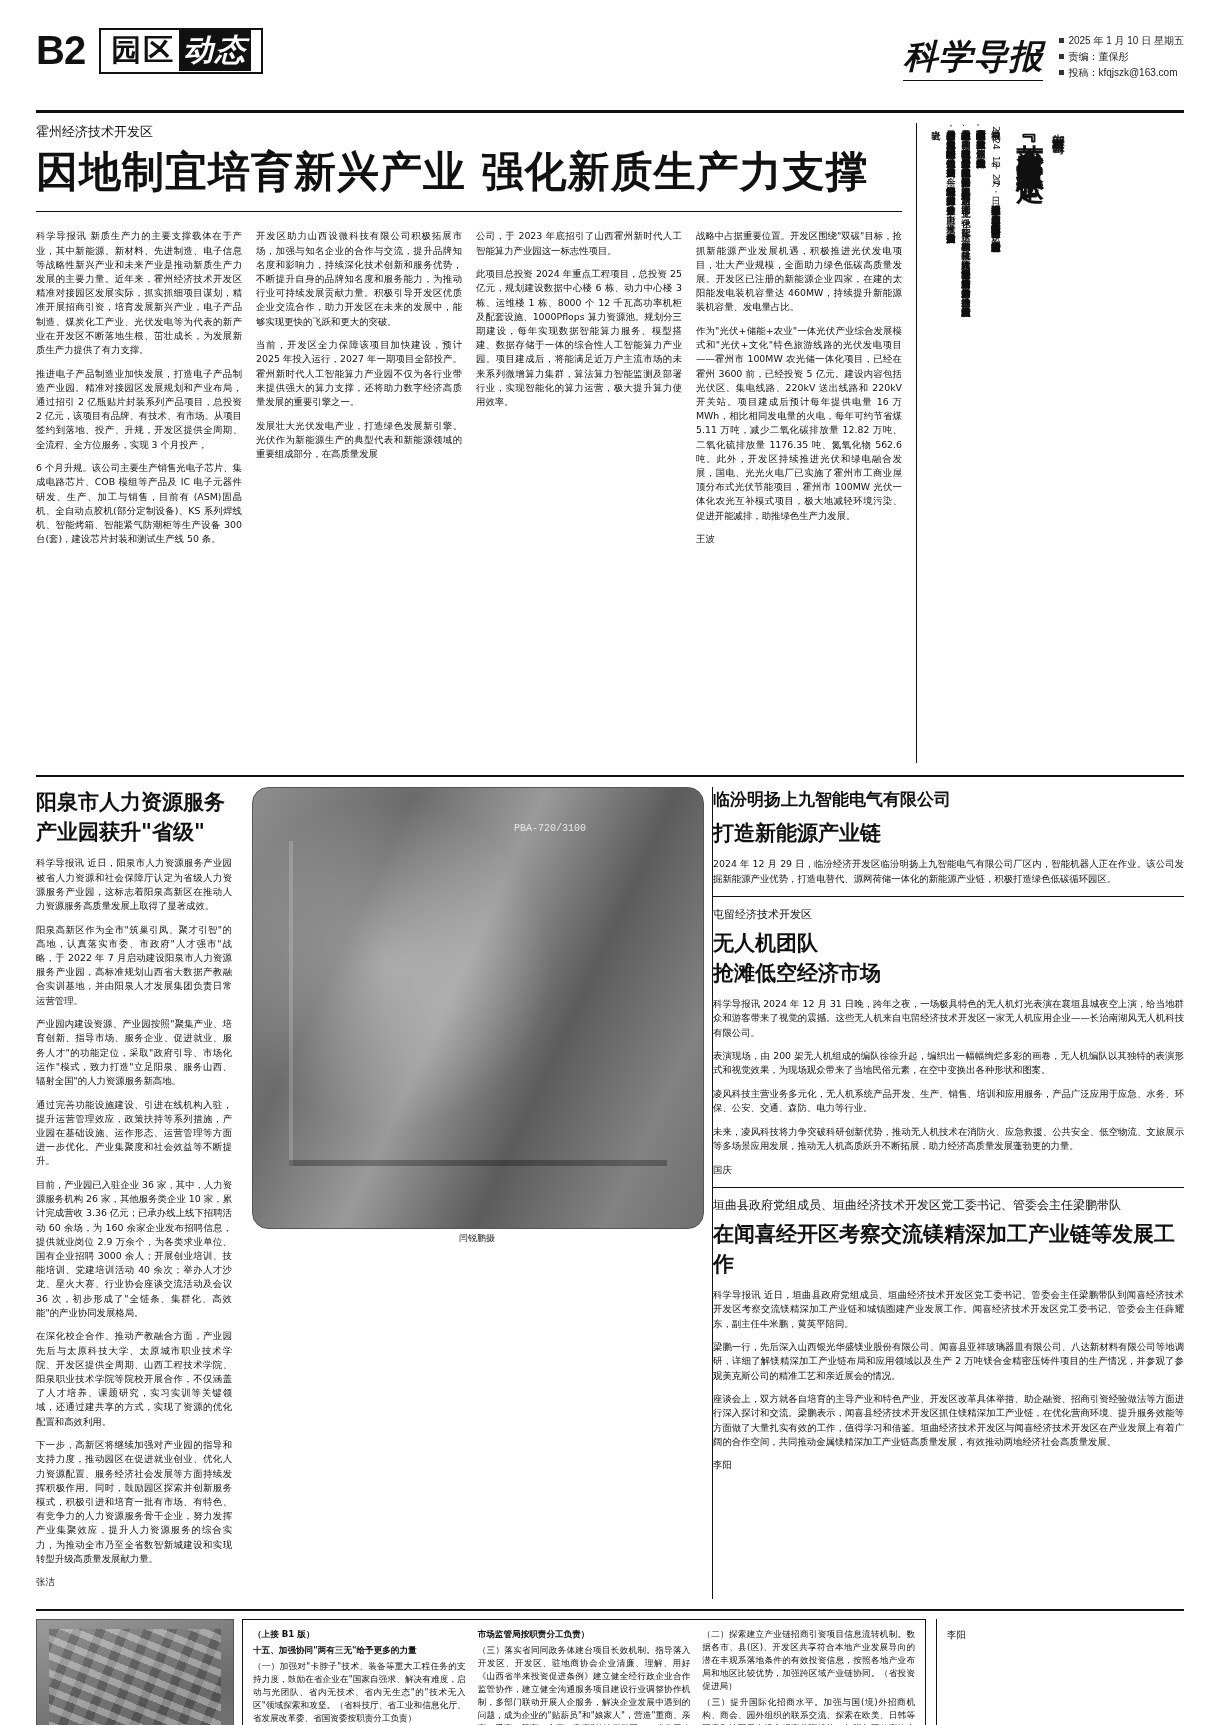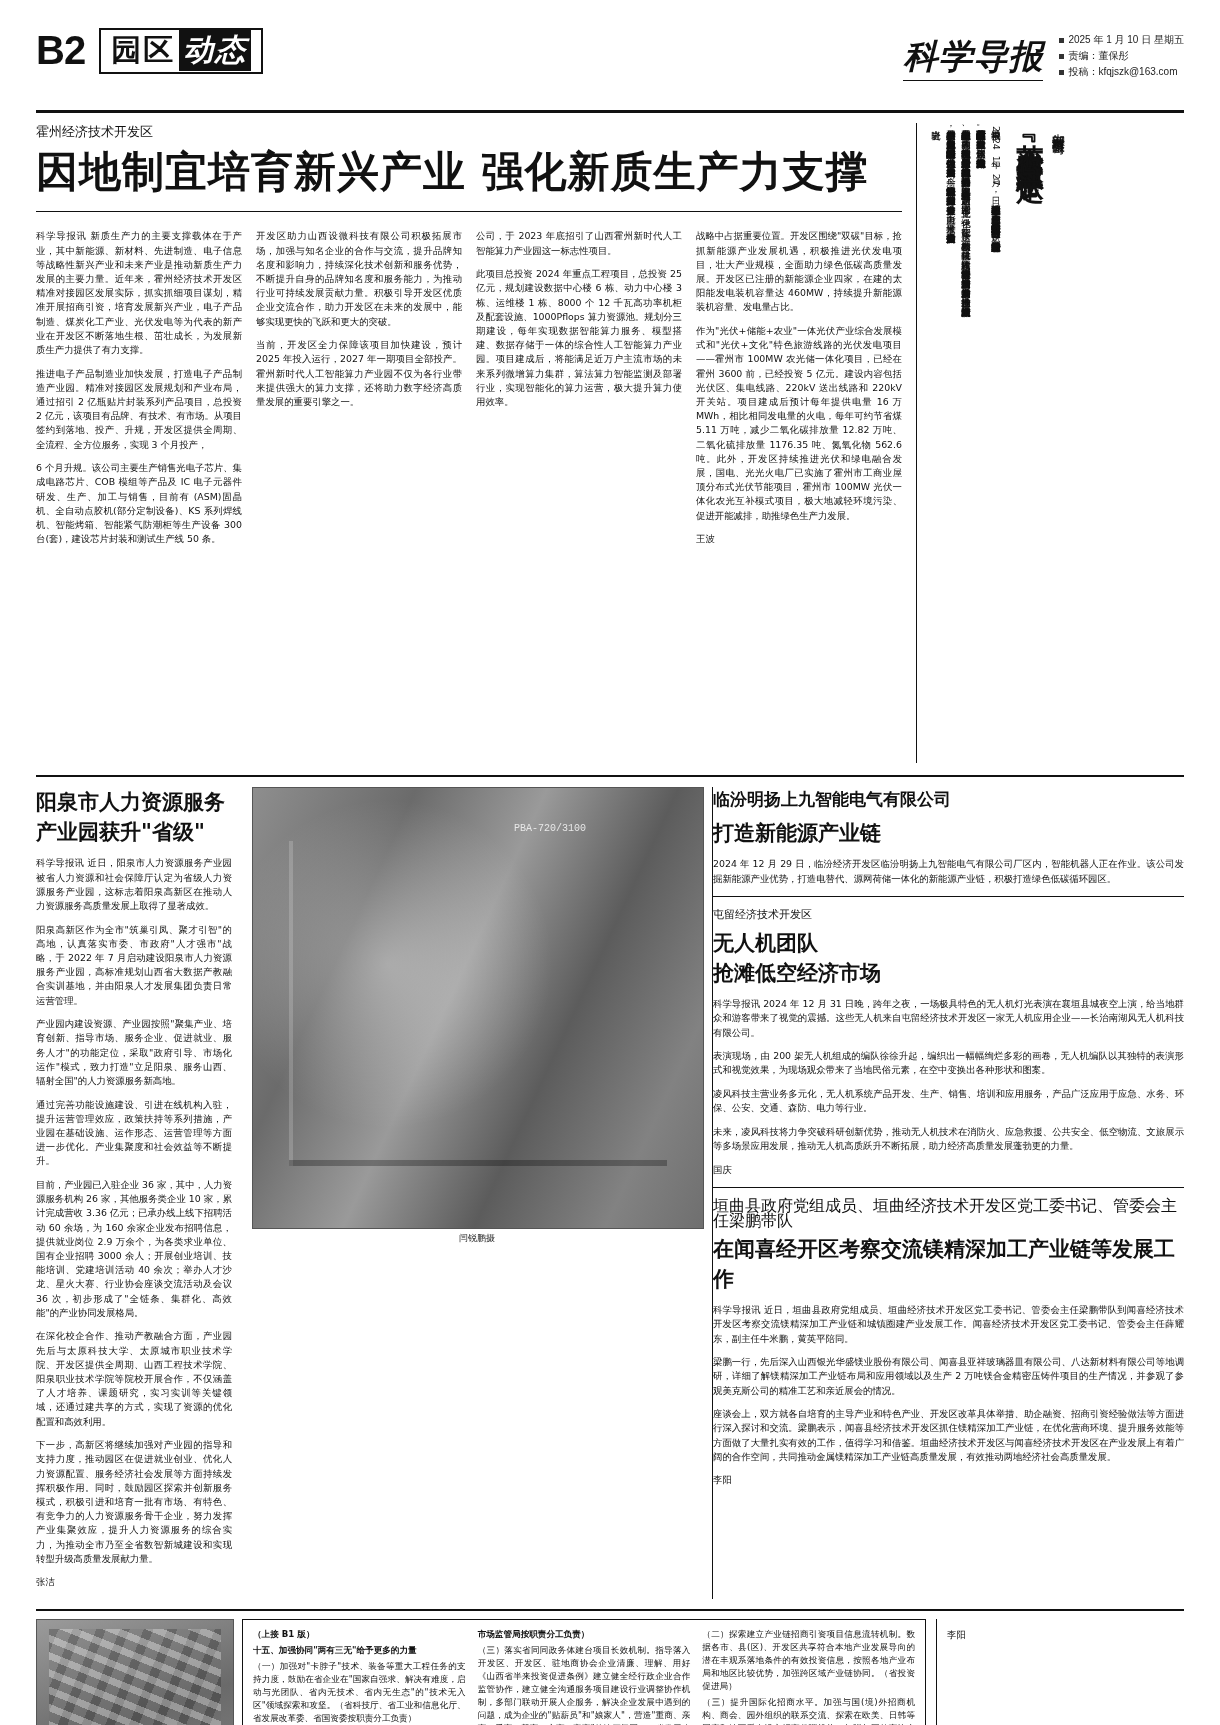--- a/index.html
+++ b/index.html
@@ -30,21 +30,21 @@
     border:2px solid #111;padding:2px 10px 4px 10px;
     display:flex;align-items:center;height:46px;box-sizing:border-box;
   }
   .section-box .s1{font-size:30px;font-weight:bold;letter-spacing:2px;font-family:"DejaVu Sans", sans-serif;}
   .section-box .s2{
     font-size:30px;font-weight:bold;letter-spacing:2px;margin-left:4px;
     font-family:"DejaVu Sans", sans-serif;
     background:#111;color:#fff;padding:0 4px;
     font-style:italic;
   }
-  .mast-right{margin-left:auto;display:flex;align-items:flex-start;}
+  .mast-right{margin-left:auto;display:flex;align-items:center;}
   .mast-info{
     font-family:"Liberation Sans", sans-serif;
     font-size:10px;line-height:16px;color:#222;
     margin-left:16px;padding-top:4px;
   }
   .mast-info div{white-space:nowrap;}
   .mast-info .sq{display:inline-block;width:5px;height:5px;background:#333;margin-right:4px;vertical-align:middle;}
   .paper-name{
     font-family:"DejaVu Serif", serif;
     font-size:34px;font-weight:bold;font-style:italic;
@@ -129,20 +129,21 @@
   .doc-col{flex:1;font-size:8.6px;line-height:13px;text-align:justify;font-family:"DejaVu Sans",sans-serif;}
   .doc-col p{margin:0 0 3px 0;}
   .bold-line{font-weight:bold;}
   .bot-right{width:248px;box-sizing:border-box;padding-left:10px;border-left:1px solid #111;}
 
   
   .img-machine{
     background:
       radial-gradient(circle at 30% 40%, rgba(255,255,255,.35), rgba(0,0,0,0) 40%),
       linear-gradient(115deg,#8e8e8e 0%,#6b6b6b 25%,#9a9a9a 45%,#5c5c5c 65%,#828282 85%,#6f6f6f 100%);
+    border-radius: 16px;
   }
   .img-machine::after{
     content:"";position:absolute;left:8%;top:12%;width:84%;height:74%;
     background:
       linear-gradient(0deg, rgba(0,0,0,.28) 0 6px, rgba(0,0,0,0) 6px 28px),
       linear-gradient(90deg, rgba(255,255,255,.18) 0 4px, rgba(0,0,0,0) 4px 34px);
   }
   .img-aerial{
     background:
       linear-gradient(160deg,#9b9b9b,#6a6a6a 60%,#7d7d7d);
@@ -186,20 +187,21 @@
 
       <div class="cols4">
         <div class="col">
           <p class="body-text">科学导报讯 新质生产力的主要支撑载体在于产业，其中新能源、新材料、先进制造、电子信息等战略性新兴产业和未来产业是推动新质生产力发展的主要力量。近年来，霍州经济技术开发区精准对接园区发展实际，抓实抓细项目谋划，精准开展招商引资，培育发展新兴产业，电子产品制造、煤炭化工产业、光伏发电等为代表的新产业在开发区不断落地生根、茁壮成长，为发展新质生产力提供了有力支撑。</p>
           <p class="body-text">推进电子产品制造业加快发展，打造电子产品制造产业园。精准对接园区发展规划和产业布局，通过招引 2 亿瓶贴片封装系列产品项目，总投资 2 亿元，该项目有品牌、有技术、有市场。从项目签约到落地、投产、升规，开发区提供全周期、全流程、全方位服务，实现 3 个月投产，</p>
           <p class="body-text">6 个月升规。该公司主要生产销售光电子芯片、集成电路芯片、COB 模组等产品及 IC 电子元器件研发、生产、加工与销售，目前有 (ASM)固晶机、全自动点胶机(部分定制设备)、KS 系列焊线机、智能烤箱、智能紧气防潮柜等生产设备 300 台(套)，建设芯片封装和测试生产线 50 条。</p>
         </div>
         <div class="col">
           <p class="body-text">开发区助力山西设微科技有限公司积极拓展市场，加强与知名企业的合作与交流，提升品牌知名度和影响力，持续深化技术创新和服务优势，不断提升自身的品牌知名度和服务能力，为推动行业可持续发展贡献力量。积极引导开发区优质企业交流合作，助力开发区在未来的发展中，能够实现更快的飞跃和更大的突破。</p>
           <p class="body-text">当前，开发区全力保障该项目加快建设，预计 2025 年投入运行，2027 年一期项目全部投产。霍州新时代人工智能算力产业园不仅为各行业带来提供强大的算力支撑，还将助力数字经济高质量发展的重要引擎之一。</p>
+          <p class="body-text">发展壮大光伏发电产业，打造绿色发展新引擎。光伏作为新能源生产的典型代表和新能源领域的重要组成部分，在高质量发展</p>
         </div>
         <div class="col">
           <p class="body-text">公司，于 2023 年底招引了山西霍州新时代人工智能算力产业园这一标志性项目。</p>
           <p class="body-text">此项目总投资 2024 年重点工程项目，总投资 25 亿元，规划建设数据中心楼 6 栋、动力中心楼 3 栋、运维楼 1 栋、8000 个 12 千瓦高功率机柜及配套设施、1000Pflops 算力资源池。规划分三期建设，每年实现数据智能算力服务、模型搭建、数据存储于一体的综合性人工智能算力产业园。项目建成后，将能满足近万户主流市场的未来系列微增算力集群，算法算力智能监测及部署行业，实现智能化的算力运营，极大提升算力使用效率。</p>
         </div>
         <div class="col">
           <p class="body-text">战略中占据重要位置。开发区围绕"双碳"目标，抢抓新能源产业发展机遇，积极推进光伏发电项目，壮大产业规模，全面助力绿色低碳高质量发展。开发区已注册的新能源企业四家，在建的太阳能发电装机容量达 460MW，持续提升新能源装机容量、发电量占比。</p>
           <p class="body-text">作为"光伏+储能+农业"一体光伏产业综合发展模式和"光伏+文化"特色旅游线路的光伏发电项目——霍州市 100MW 农光储一体化项目，已经在霍州 3600 前，已经投资 5 亿元。建设内容包括光伏区、集电线路、220kV 送出线路和 220kV 开关站。项目建成后预计每年提供电量 16 万 MWh，相比相同发电量的火电，每年可约节省煤 5.11 万吨，减少二氧化碳排放量 12.82 万吨、二氧化硫排放量 1176.35 吨、氮氧化物 562.6 吨。此外，开发区持续推进光伏和绿电融合发展，国电、光光火电厂已实施了霍州市工商业屋顶分布式光伏节能项目，霍州市 100MW 光伏一体化农光互补模式项目，极大地减轻环境污染、促进开能减排，助推绿色生产力发展。</p>
           <p class="body-text ta-r">王波</p>
         </div>
@@ -255,21 +257,21 @@
       <div class="sub-head" style="white-space:pre-line;">无人机团队
 抢滩低空经济市场</div>
       <p class="body-text">科学导报讯 2024 年 12 月 31 日晚，跨年之夜，一场极具特色的无人机灯光表演在襄垣县城夜空上演，给当地群众和游客带来了视觉的震撼。这些无人机来自屯留经济技术开发区一家无人机应用企业——长治南湖风无人机科技有限公司。</p>
       <p class="body-text">表演现场，由 200 架无人机组成的编队徐徐升起，编织出一幅幅绚烂多彩的画卷，无人机编队以其独特的表演形式和视觉效果，为现场观众带来了当地民俗元素，在空中变换出各种形状和图案。</p>
       <p class="body-text">凌风科技主营业务多元化，无人机系统产品开发、生产、销售、培训和应用服务，产品广泛应用于应急、水务、环保、公安、交通、森防、电力等行业。</p>
       <p class="body-text">未来，凌风科技将力争突破科研创新优势，推动无人机技术在消防火、应急救援、公共安全、低空物流、文旅展示等多场景应用发展，推动无人机高质跃升不断拓展，助力经济高质量发展蓬勃更的力量。</p>
       <p class="body-text ta-r">国庆</p>
 
       <div class="rule"></div>
 
-      <div class="kicker cn" style="font-size:16px;line-height:15px;">垣曲县政府党组成员、垣曲经济技术开发区党工委书记、管委会主任梁鹏带队</div>
+      <div class="kicker cn" style="font-size:12px;line-height:15px;">垣曲县政府党组成员、垣曲经济技术开发区党工委书记、管委会主任梁鹏带队</div>
       <div class="sub-head">在闻喜经开区考察交流镁精深加工产业链等发展工作</div>
       <p class="body-text">科学导报讯 近日，垣曲县政府党组成员、垣曲经济技术开发区党工委书记、管委会主任梁鹏带队到闻喜经济技术开发区考察交流镁精深加工产业链和城镇圈建产业发展工作。闻喜经济技术开发区党工委书记、管委会主任薛耀东，副主任牛米鹏，黄英平陪同。</p>
       <p class="body-text">梁鹏一行，先后深入山西银光华盛镁业股份有限公司、闻喜县亚祥玻璃器皿有限公司、八达新材料有限公司等地调研，详细了解镁精深加工产业链布局和应用领域以及生产 2 万吨镁合金精密压铸件项目的生产情况，并参观了参观美克斯公司的精准工艺和亲近展会的情况。</p>
       <p class="body-text">座谈会上，双方就各自培育的主导产业和特色产业、开发区改革具体举措、助企融资、招商引资经验做法等方面进行深入探讨和交流。梁鹏表示，闻喜县经济技术开发区抓住镁精深加工产业链，在优化营商环境、提升服务效能等方面做了大量扎实有效的工作，值得学习和借鉴。垣曲经济技术开发区与闻喜经济技术开发区在产业发展上有着广阔的合作空间，共同推动金属镁精深加工产业链高质量发展，有效推动两地经济社会高质量发展。</p>
       <p class="body-text ta-r">李阳</p>
     </div>
   </div>
 
   <div class="bottom">
 

